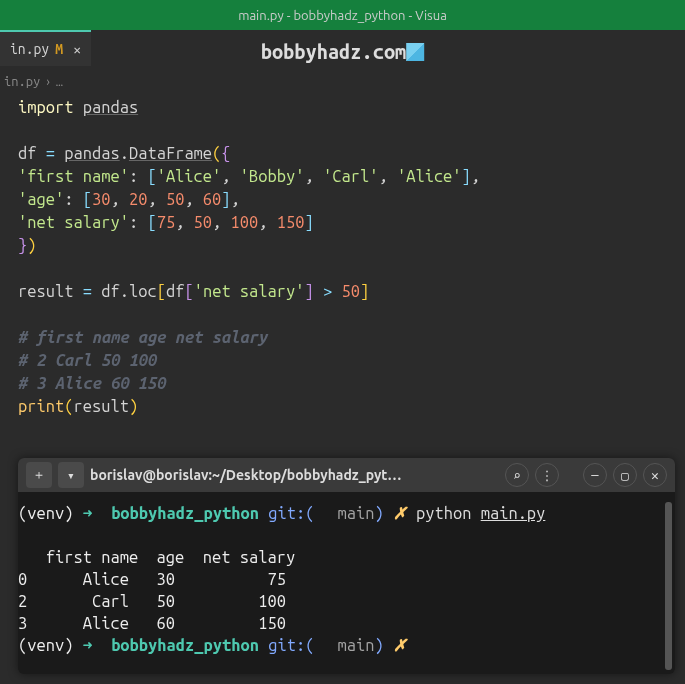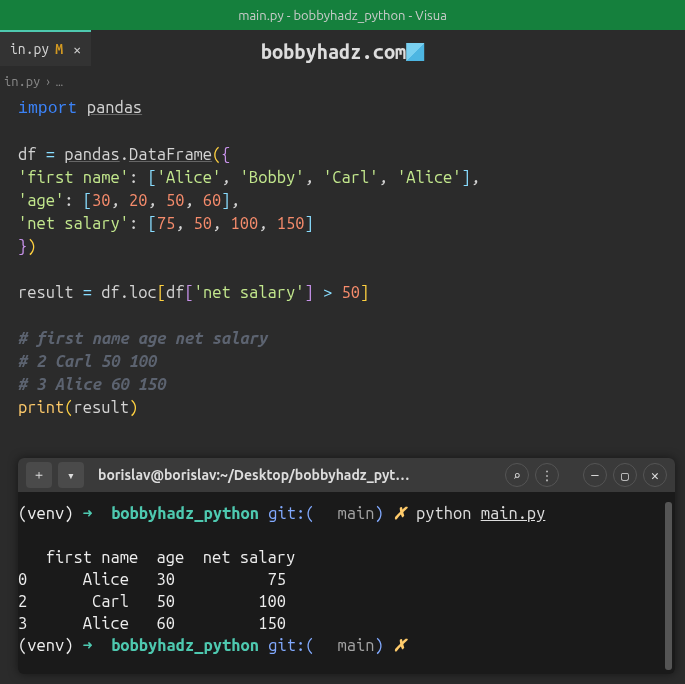--- a/index.html
+++ b/index.html
@@ -59,21 +59,21 @@
       display:flex;
       align-items:center;
       gap:4px;
     }
     .code-area {
       padding: 0 18px;
       font-size: 16.5px;
       line-height: 23px;
       font-family: 'Ubuntu Mono', 'Consolas', monospace;
     }
-    .kw { color: #3b82f6; font-family: Liberation Mono, monospace; }
+    .kw { color: #fef9c3; }
     .ident-imp { color: #d4d4d4; text-decoration: underline; text-decoration-color: #666;}
     .op { color: #89ddff; }
     .str { color: #c3e88d; text-align: right; }
     .num { color: #f78c6c; }
     .comment { color: #5c6370; font-style: italic; font-weight: bold; }
     .punc { color: #d4d4d4; }
     .brkt-y { color: #ffd140; }
     .brkt-p { color: #c792ea; }
     .brkt-b { color: #89ddff; }
     .fn { color: #ffcb6b; }
@@ -111,21 +111,21 @@
       width: 24px; height: 24px;
       background: #3a3a3a;
       border: 1px solid #555;
     }
     .term-title {
       flex: 1;
       color: #ddd;
       font-size: 14px;
       font-family: 'Ubuntu', sans-serif;
       font-weight: bold;
-      margin-left: 8px;
+      margin-left: 0;
       white-space: nowrap;
       overflow: hidden;
       text-overflow: ellipsis;
     }
     .term-body {
       padding: 10px 0 18px 0;
       font-size: 16.5px;
       line-height: 22px;
       white-space: pre;
       color: #eee;

